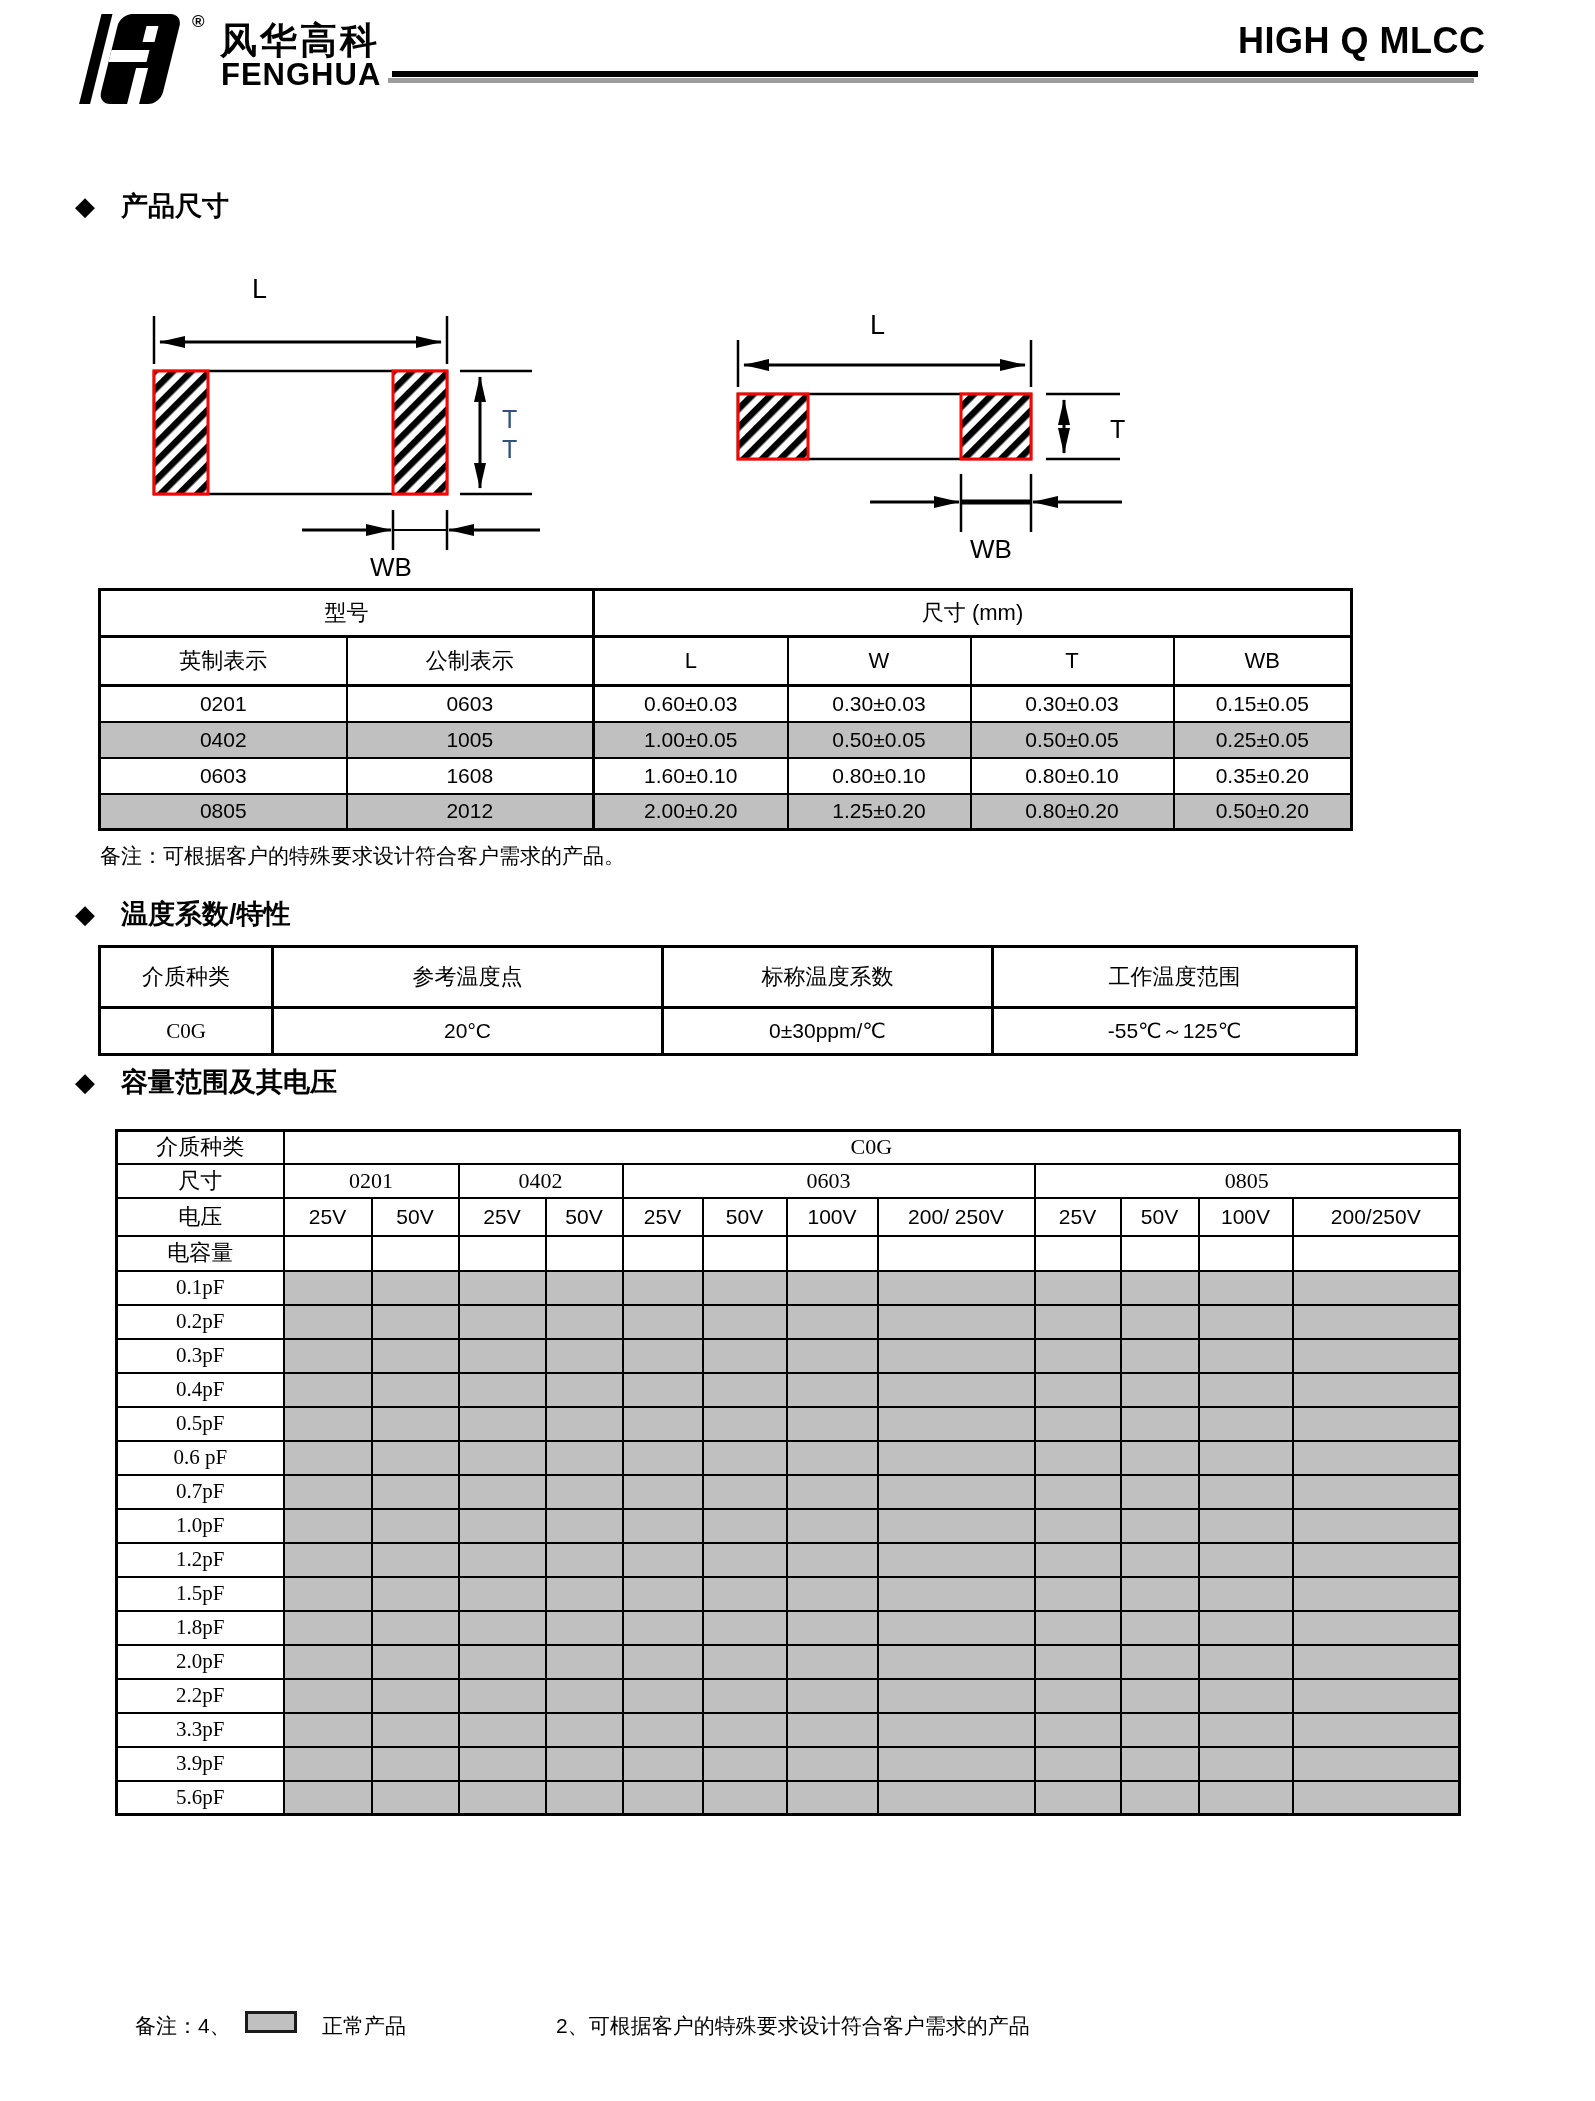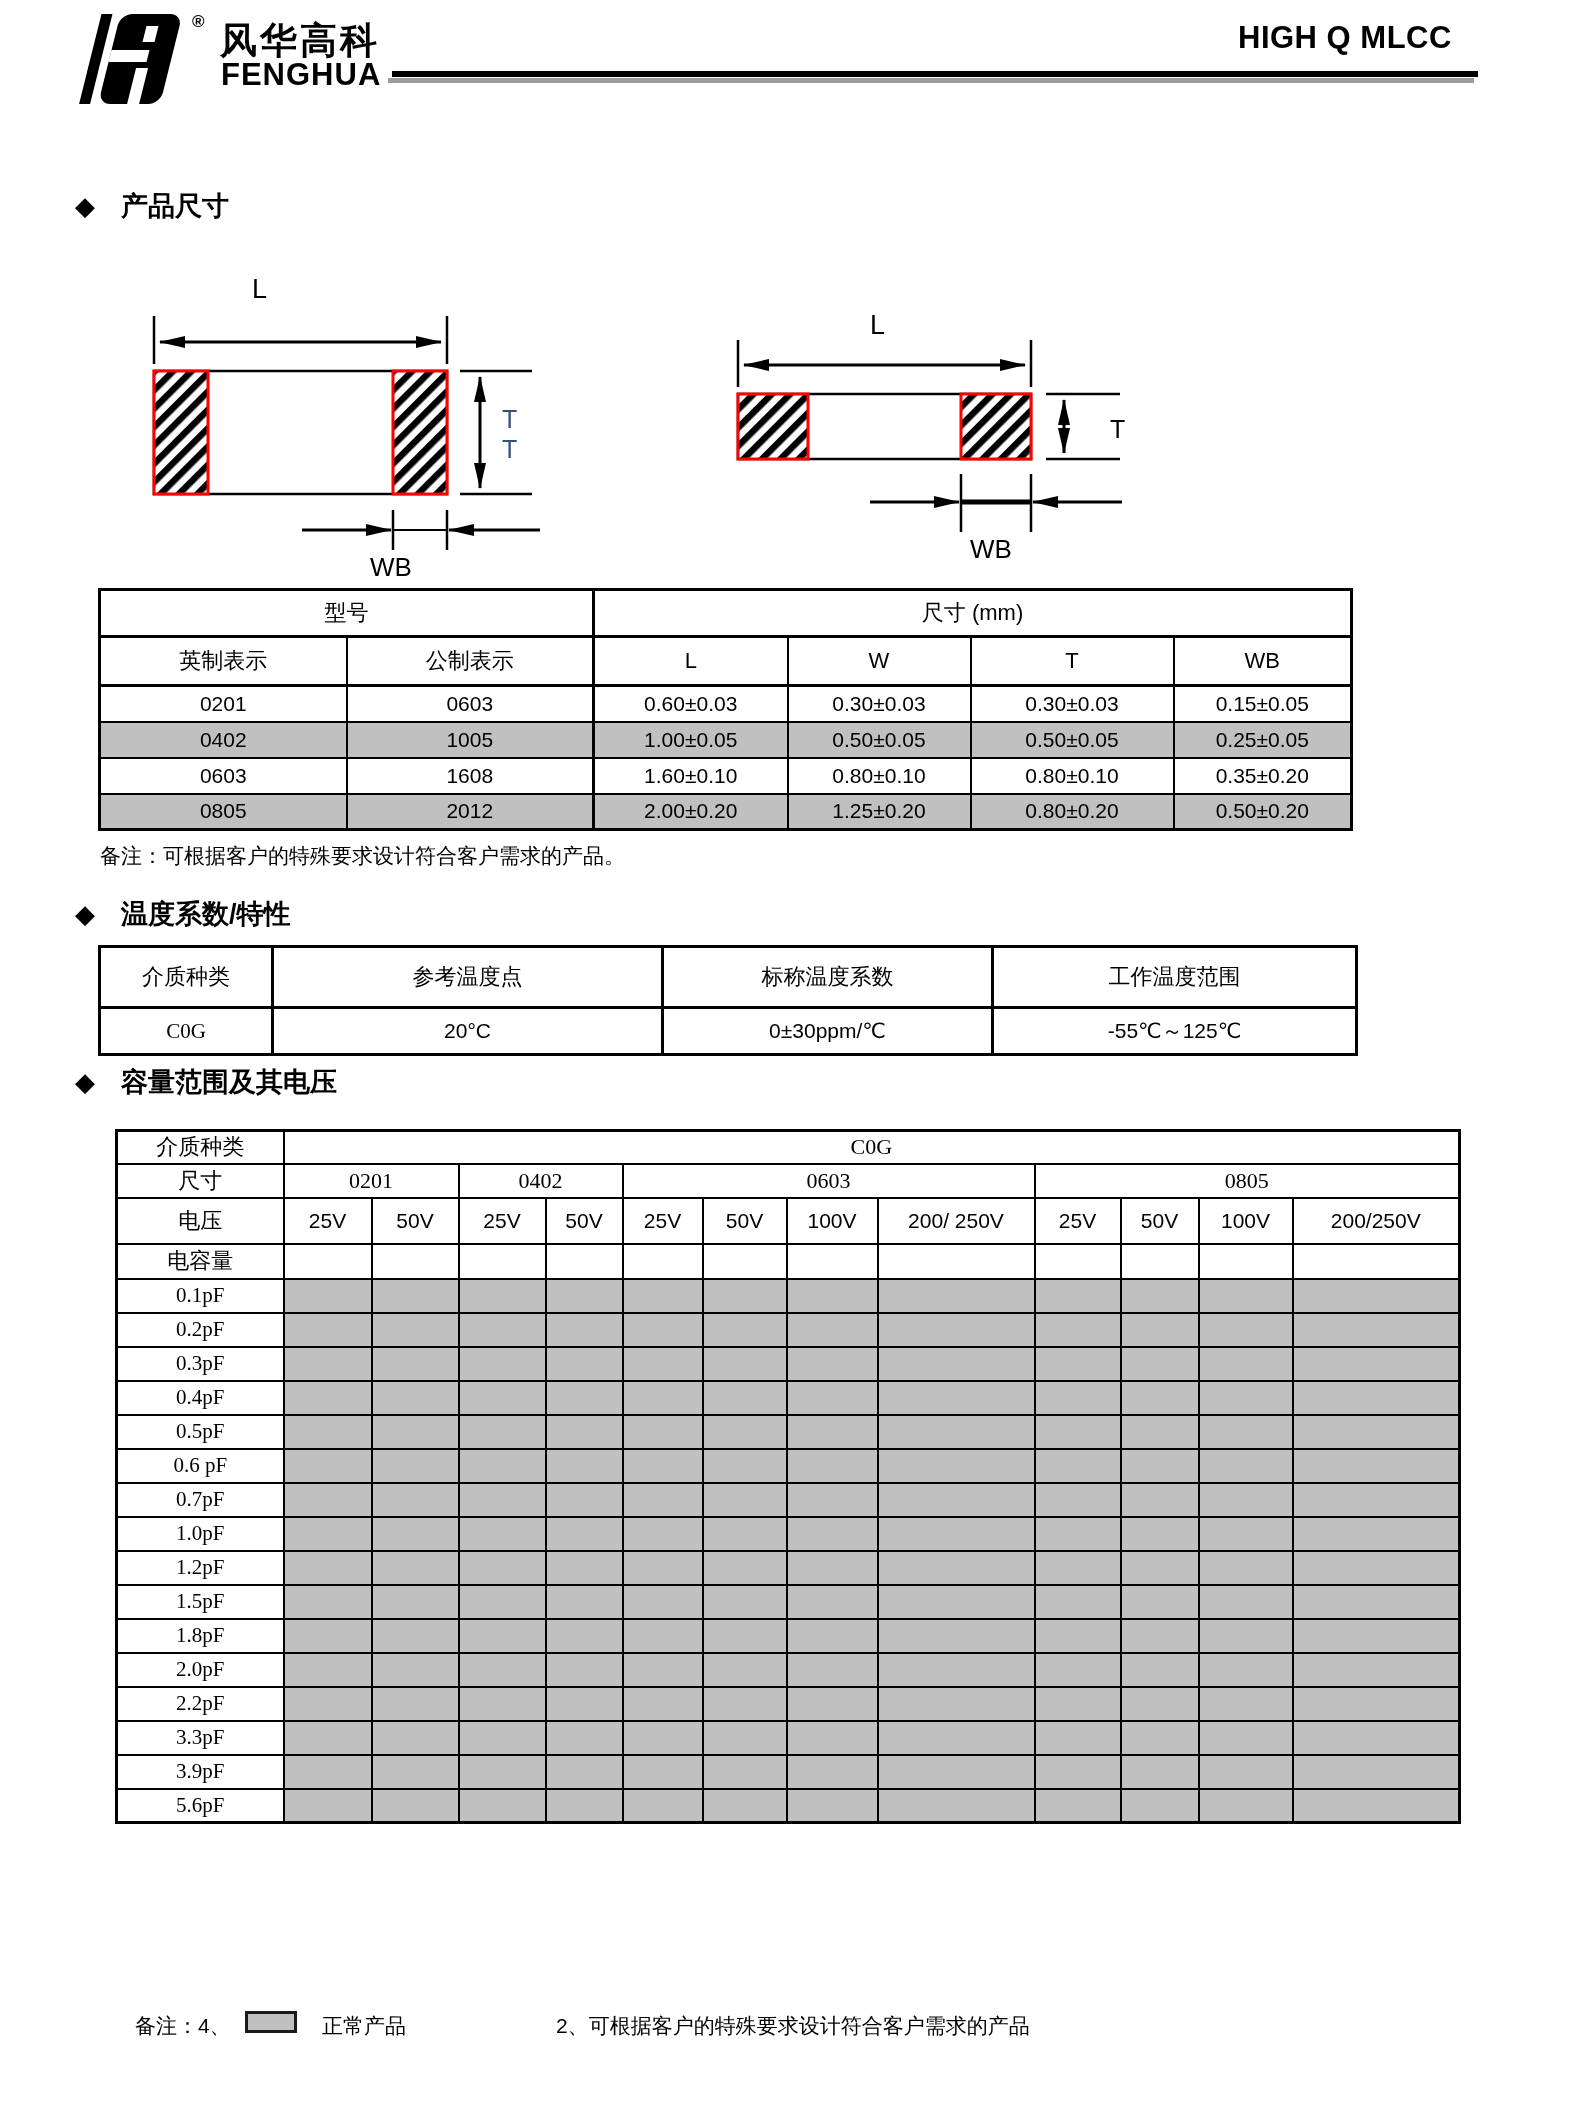--- a/index.html
+++ b/index.html
@@ -6,21 +6,21 @@
   #page{position:relative;width:1595px;height:2101px;background:#fff;overflow:hidden;
         font-family:"Liberation Sans","DejaVu Sans",sans-serif;color:#000;}
 
   
   .logo-mark{position:absolute;left:66px;top:12px;}
   .logo-reg{position:absolute;left:192px;top:12px;font-size:17px;font-weight:700;}
   .logo-cn{position:absolute;left:220px;top:16px;font-size:37px;font-weight:700;letter-spacing:3px;}
   .logo-en{position:absolute;left:221px;top:57px;font-size:31px;font-weight:700;letter-spacing:1px;}
   .hdr-line-black{position:absolute;left:392px;top:71px;width:1086px;height:6px;background:#000;}
   .hdr-line-gray{position:absolute;left:388px;top:78px;width:1086px;height:5px;background:#9c9c9c;}
-  .hdr-title{position:absolute;left:1238px;top:20px;font-size:31px;font-weight:700;letter-spacing:.5px;}
+  .hdr-title{position:absolute;left:1238px;top:20px;font-size:36px;font-weight:700;letter-spacing:.5px;}
 
   
   .sec{position:absolute;display:flex;align-items:center;gap:26px;}
   .sec .diamond{font-size:26px;line-height:1;}
   .sec .sec-label{font-size:27px;font-weight:700;}
   #sec1{left:75px;top:188px;}
   #sec2{left:75px;top:896px;}
   #sec3{left:75px;top:1064px;}
 
   
@@ -48,21 +48,21 @@
 
   
   #cap-table{left:115px;top:1129px;width:1343px;border:3px solid #000;}
   #cap-table td{font-size:21px;}
   #cap-table .lbl{font-size:22px;}
   #cap-table .serif{font-family:"Liberation Serif","DejaVu Serif",serif;font-size:22px;}
   #cap-table .volt{font-size:21px;}
   #cap-table .cap{font-family:"Liberation Serif","DejaVu Serif",serif;font-size:21px;border-radius:17px;}
   #cap-table tr.r1{height:33px;}
   #cap-table tr.r2{height:34px;}
-  #cap-table tr.r3{height:46px;}
+  #cap-table tr.r3{height:38px;}
   #cap-table tr.r4{height:35px;}
   #cap-table tr.body{height:34px;}
 
   
   .fn{position:absolute;top:2012px;font-size:21px;}
   #fn-prefix{left:135px;}
   #fn-swatch{position:absolute;left:245px;top:2011px;width:52px;height:22px;
              background:#c0c0c0;border:3px solid #1a1a1a;box-sizing:border-box;}
   #fn-label{left:322px;}
   #fn-item2{left:556px;}

